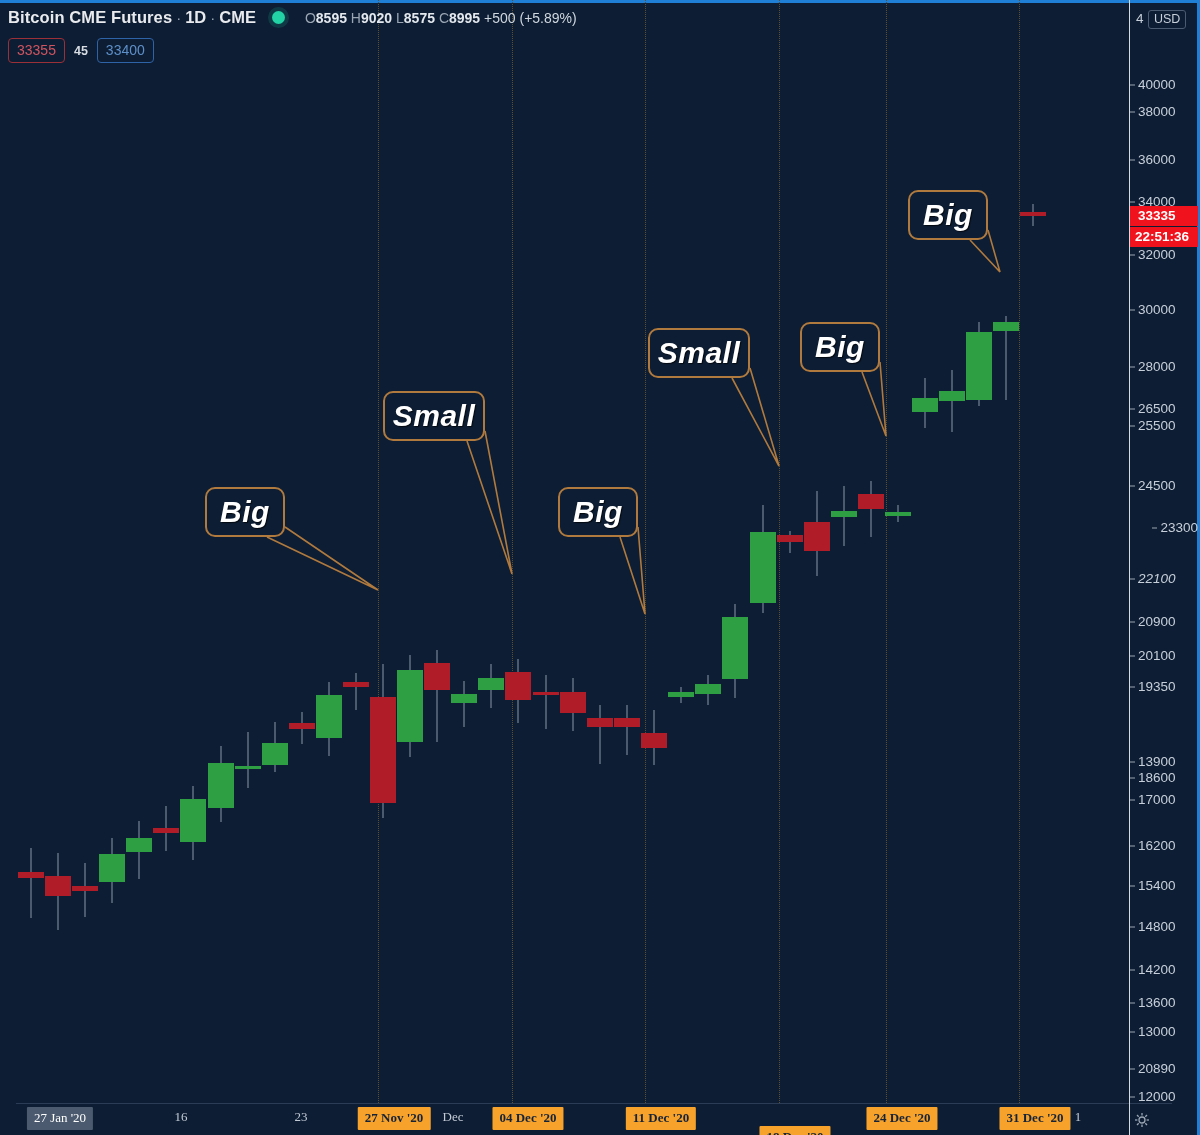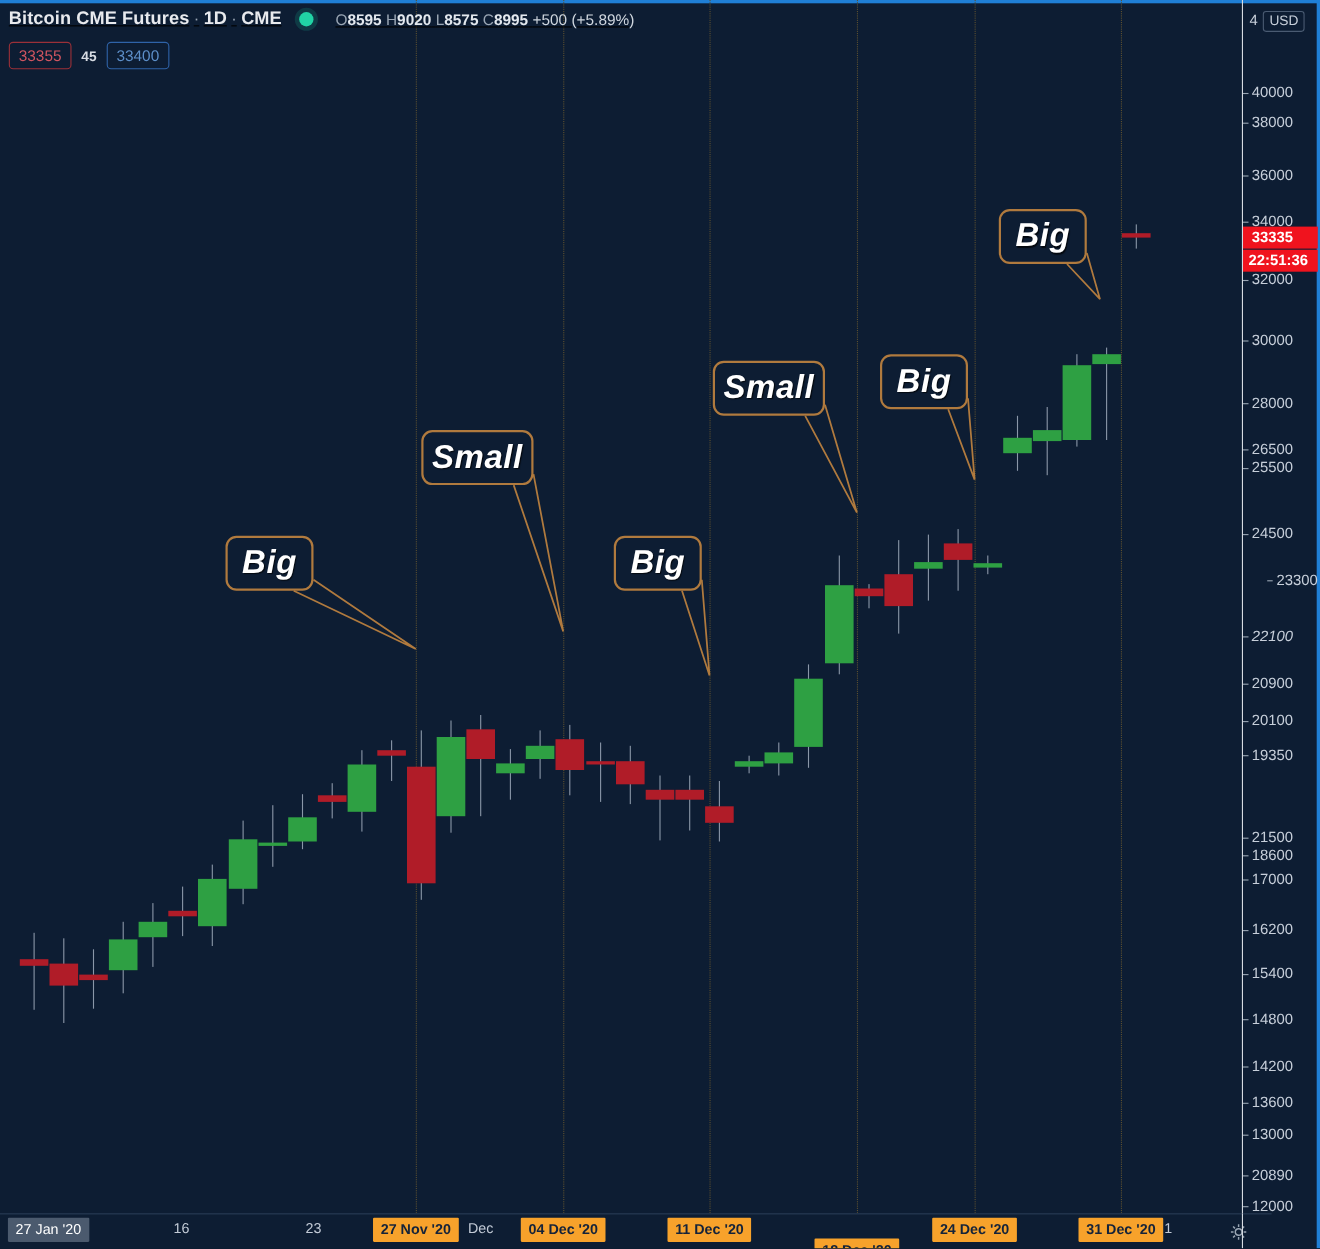--- a/index.html
+++ b/index.html
@@ -22,21 +22,20 @@
   }
   .win-edge-right {
     position: absolute; right: 0; top: 0; width: 3px; height: 1135px;
     background: #1f7fd6;
   }
   
   .legend {
     position: absolute; left: 8px; top: 8px;
     display: flex; align-items: center;
     white-space: nowrap;
-    text-decoration: underline;
   }
   .legend-title {
     color: #e8eaee; font-size: 16.5px; font-weight: 600;
     letter-spacing: .1px;
   }
   .legend-sep { color: #9aa6b4; font-size: 15px; margin: 0 4px; }
   .legend-interval, .legend-exchange {
     color: #e8eaee; font-size: 16.5px; font-weight: 600;
   }
   .status-dot {
@@ -138,24 +137,25 @@
   .countdown {
     position: absolute; left: 0; width: 68px;
     background: #f0131e; color: #ffffff;
     font-size: 13.5px; font-weight: 700;
     padding: 2px 0 3px 5px;
     box-sizing: border-box;
   }
 
   
   .time-axis {
-    position: absolute; left: 0; top: 1103px;
+    position: absolute; left: 16px; top: 1103px;
     width: 1156px; height: 32px;
     border-top: 1px solid #2a3c56;
     box-sizing: border-box;
+    font-family: Liberation Serif, serif;
   }
   .time-label {
     position: absolute; top: 5px;
     color: #c2cad6; font-size: 13px;
     transform: translateX(-50%);
     white-space: nowrap;
   }
   .time-label.hl {
     background: #f7a22b; color: #14233a; font-weight: 600;
     padding: 3px 7px 4px; border-radius: 1px; top: 3px;
@@ -412,21 +412,21 @@
       <div class="price-tick" style="top: 366px;"><span class="dash"></span><span>28000</span></div>
       <div class="price-tick" style="top: 408px;"><span class="dash"></span><span>26500</span></div>
       <div class="price-tick" style="top: 425px;"><span class="dash"></span><span>25500</span></div>
       <div class="price-tick" style="top: 485px;"><span class="dash"></span><span>24500</span></div>
       <div class="price-tick" style="top: 527px; text-align: right;"><span class="dash"></span><span>23300</span></div>
       <div class="price-tick" style="top: 578px; font-style: italic;"><span class="dash"></span><span>22100</span></div>
       <div class="price-tick" style="top: 621px;"><span class="dash"></span><span>20900</span></div>
       <div class="price-tick" style="top: 655px;"><span class="dash"></span><span>20100</span></div>
       <div class="price-tick" style="top: 686px;"><span class="dash"></span><span>19350</span></div>
       <div class="price-tick" style="top: 733px; margin-top: 44px;"><span class="dash"></span><span>18600</span></div>
-      <div class="price-tick" style="top: 761px;"><span class="dash"></span><span>21500</span></div>
+      <div class="price-tick" style="top: 761px;"><span class="dash"></span><span>13900</span></div>
       <div class="price-tick" style="top: 799px;"><span class="dash"></span><span>17000</span></div>
       <div class="price-tick" style="top: 845px;"><span class="dash"></span><span>16200</span></div>
       <div class="price-tick" style="top: 885px;"><span class="dash"></span><span>15400</span></div>
       <div class="price-tick" style="top: 926px;"><span class="dash"></span><span>14800</span></div>
       <div class="price-tick" style="top: 969px;"><span class="dash"></span><span>14200</span></div>
       <div class="price-tick" style="top: 1002px;"><span class="dash"></span><span>13600</span></div>
       <div class="price-tick" style="top: 1031px;"><span class="dash"></span><span>13000</span></div>
       <div class="price-tick" style="top: 1068px;"><span class="dash"></span><span>20890</span></div>
       <div class="price-tick" style="top: 1096px;"><span class="dash"></span><span>12000</span></div>
       <div class="last-price" style="top: 216px;">33335</div>

